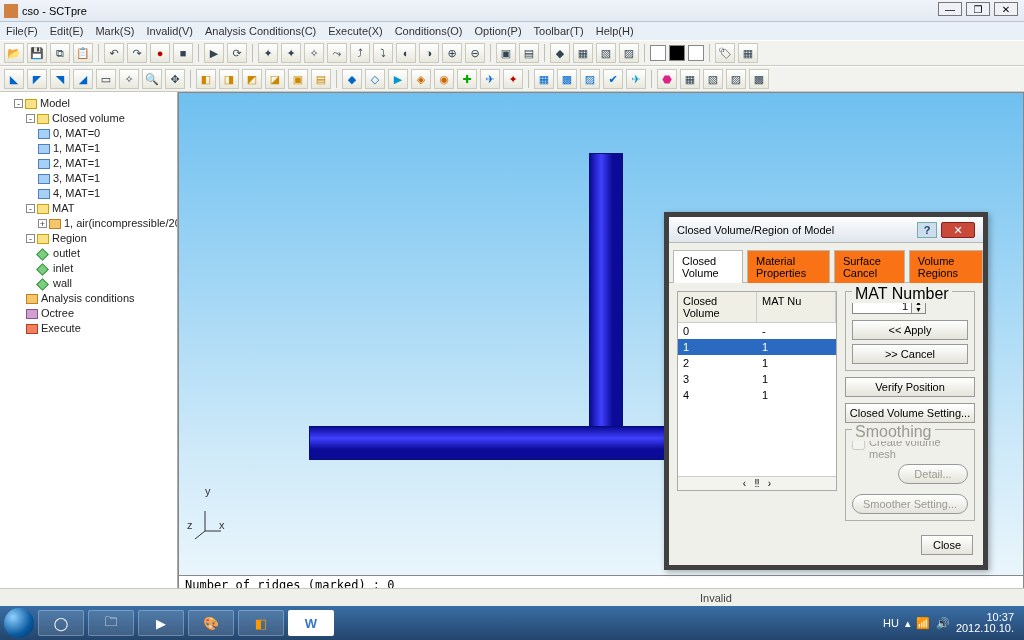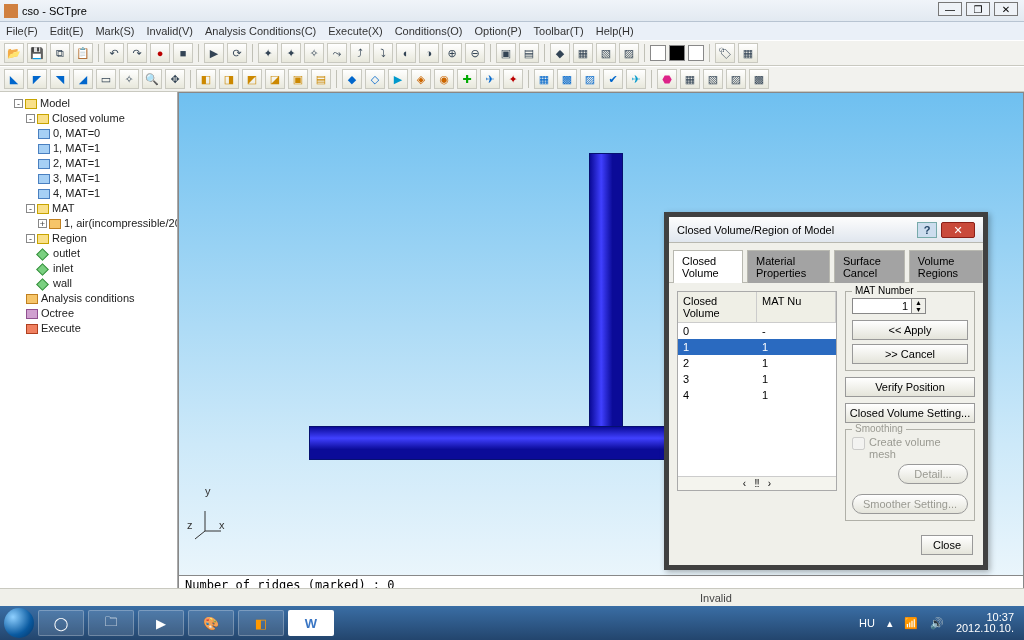--- a/index.html
+++ b/index.html
@@ -51,43 +51,43 @@
   .hscroll .track { flex:0 0 176px; height:12px; border:1px solid #bbb; background:#f8f8f4; position:relative;}
   .hscroll .thumb { position:absolute; left:40px; width:40px; top:0; bottom:0; background:#ddd;}
 
   
   .statusstrip { position:absolute; left:0; right:0; bottom:34px; height:18px; background:#f0f0ea; border-top:1px solid #c9c9c0; display:flex; align-items:center; padding-left:700px; color:#444;}
 
   
   .taskbar { position:absolute; left:0; right:0; bottom:0; height:34px; background:linear-gradient(#3a6ea5,#23456d); display:flex; align-items:center; padding:0 4px; gap:4px;}
   .orb { width:30px; height:30px; border-radius:50%; background:radial-gradient(circle at 30% 30%,#8fd0ff,#0a5aa0 60%,#023060);}
   .task { width:46px; height:26px; background:rgba(255,255,255,0.12); border:1px solid rgba(255,255,255,0.25); border-radius:2px; display:flex; align-items:center; justify-content:center; color:#fff; font-size:13px;}
-  .tray { margin-left:auto; color:#fff; display:flex; align-items:center; gap:12px; padding-right:6px; font-size:10px;justify-content:flex-end;}
+  .tray { margin-left:auto; color:#fff; display:flex; align-items:center; gap:6px; padding-right:6px; font-size:10px;justify-content:flex-end;}
   .tray .clock { text-align:right; line-height:11px;}
 
   
   .dialog { position:absolute; left:664px; top:200px; width:324px; background:#f0f0ea; border:5px solid #404040; box-shadow:2px 2px 6px rgba(0,0,0,.3);margin-top:12px;}
   .dlg-title { height:26px; background:linear-gradient(#fdfdfd,#e0e6ee); display:flex; align-items:center; padding:0 8px; border-bottom:1px solid #b8b8b0;}
   .dlg-title .sp { flex:1;}
   .dlg-title .q { width:20px; height:16px; border:1px solid #7aa; background:#cde; margin-right:4px; text-align:center; line-height:14px; color:#246; font-weight:bold;}
   .dlg-title .x { width:34px; height:16px; background:#c94a3b; color:#fff; text-align:center; line-height:15px; border:1px solid #8a2018; border-radius:2px;}
   .tabs { display:flex; border-bottom:1px solid #b8b8b0; background:#f0f0ea; padding-top:6px;}
-  .tab { padding:4px 8px; border:1px solid #b8b8b0; border-bottom:none; background:#a3a3a3; margin-left:4px; position:relative; top:1px;}
+  .tab { padding:4px 8px; border:1px solid #b8b8b0; border-bottom:none; background:#f97316; margin-left:4px; position:relative; top:1px;}
   .tab.active { background:#fff;}
   .dlg-body { display:flex; padding:8px; gap:8px;}
   .grid { flex:1; border:1px solid #aaa; background:#fff; height:200px; display:flex; flex-direction:column;}
   .grid-head { display:flex; background:#efefe6; border-bottom:1px solid #ccc;}
   .grid-head div { flex:1; padding:3px 5px; border-right:1px solid #ccc;}
   .grid-row { display:flex;}
   .grid-row div { flex:1; padding:2px 5px;}
   .grid-row.sel { background:#2a6ac0; color:#fff;}
   .grid-scroll { height:14px; border-top:1px solid #ccc; background:#f4f4ee; margin-top:auto; display:flex; align-items:center; justify-content:center; font-size:10px;}
   .side { width:130px; display:flex; flex-direction:column; gap:6px;}
   .grp { border:1px solid #b0b0a8; padding:6px; position:relative;}
-  .grp .lbl { position:absolute; top:-7px; left:6px; background:#f0f0ea; padding:0 3px; font-size:10px;}
+  .grp .lbl { position:absolute; top:-7px; left:6px; background:#f0f0ea; padding:0 3px; font-size:16px;}
   .numbox { display:flex;}
   .numbox input { width:60px; text-align:right; padding:1px 3px; border:1px solid #888;}
   .numbox .spin { width:14px; border:1px solid #888; border-left:none; display:flex; flex-direction:column;}
   .numbox .spin span{ flex:1; font-size:7px; text-align:center; line-height:7px;}
   .btn { border:1px solid #999; background:linear-gradient(#fff,#e4e4da); padding:3px 0; text-align:center;}
   .grp.dis { color:#9a9a92;}
   .grp.dis .btn, .grp.dis input { color:#9a9a92;border-radius:10px;}
   .chk { display:flex; gap:4px; align-items:flex-start;}
   .chk input { margin-top:1px;}
   .dlg-foot { display:flex; justify-content:flex-end; padding:6px 10px 10px;}

